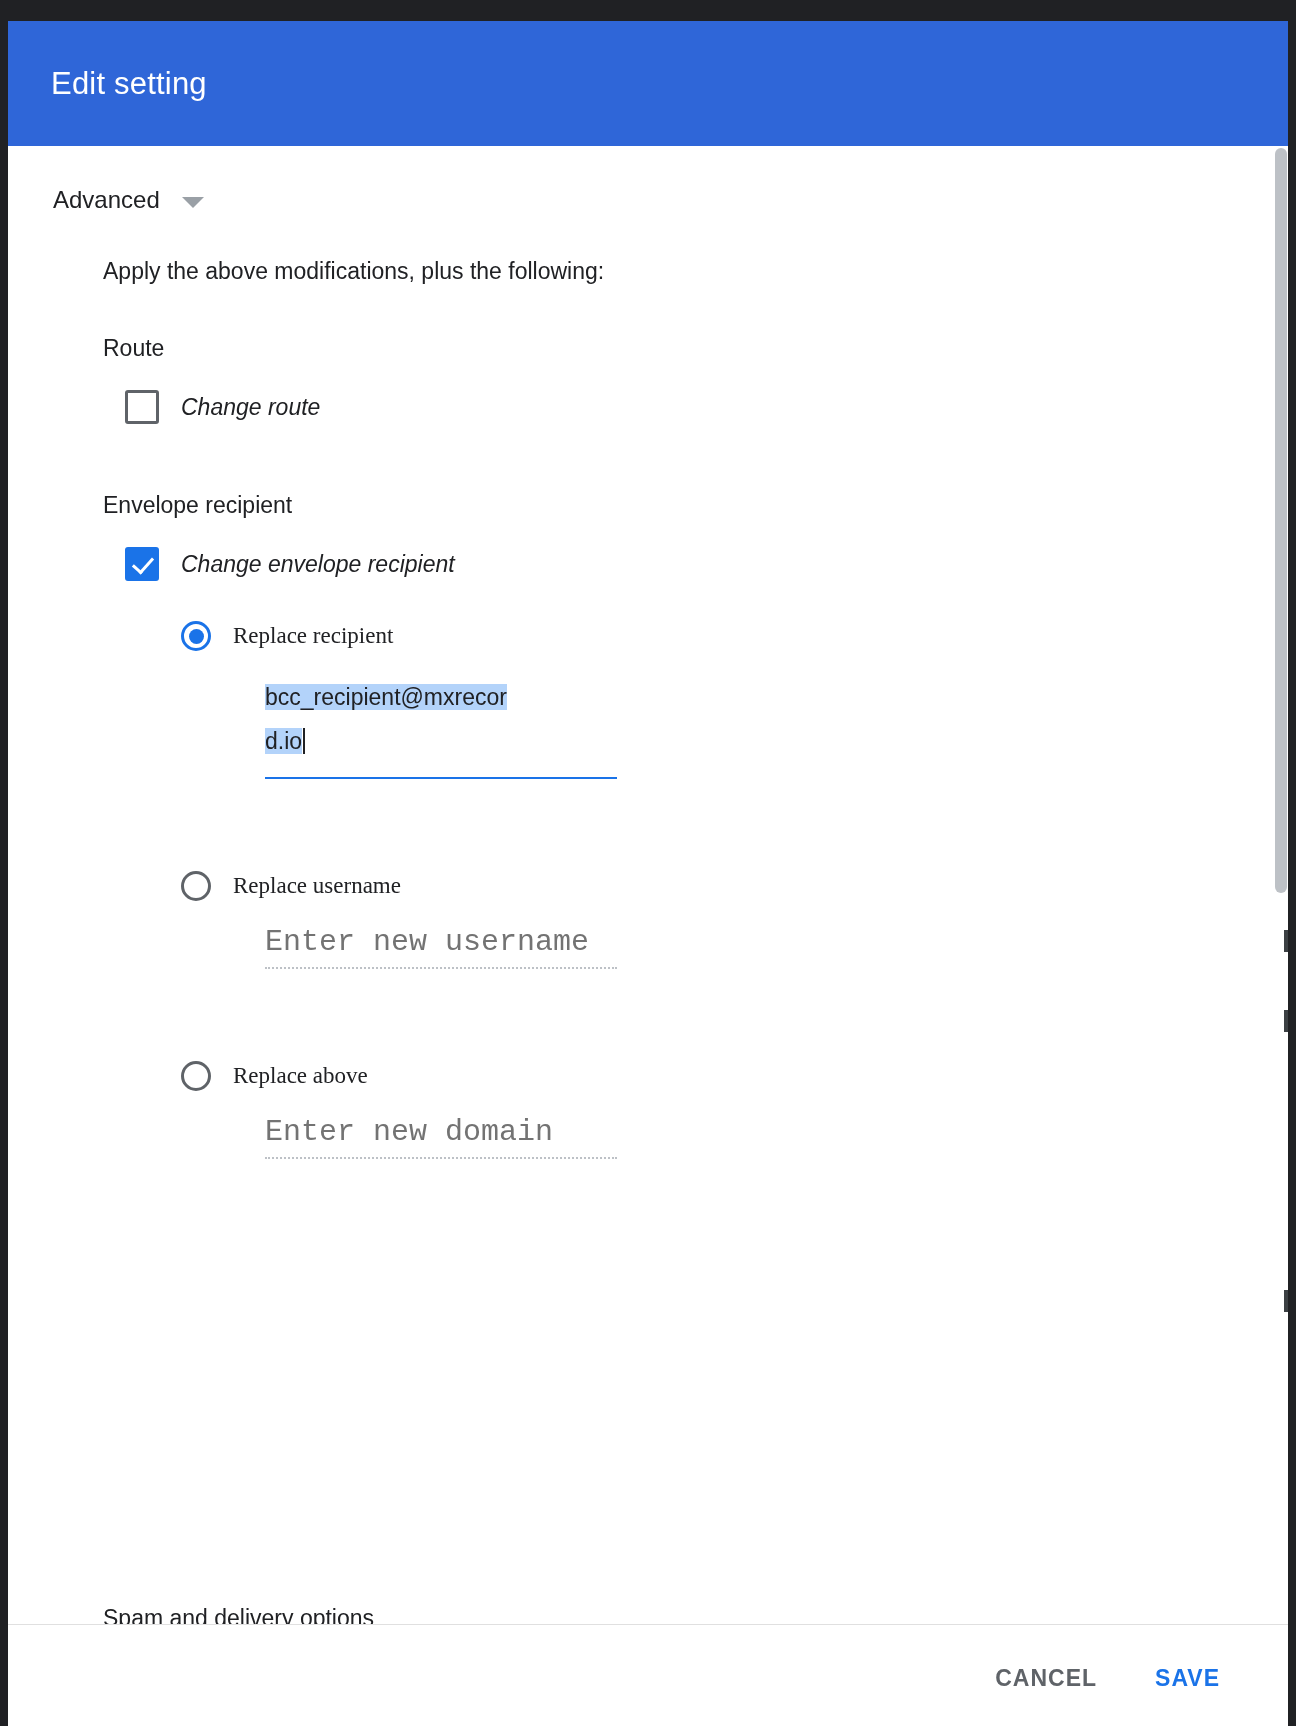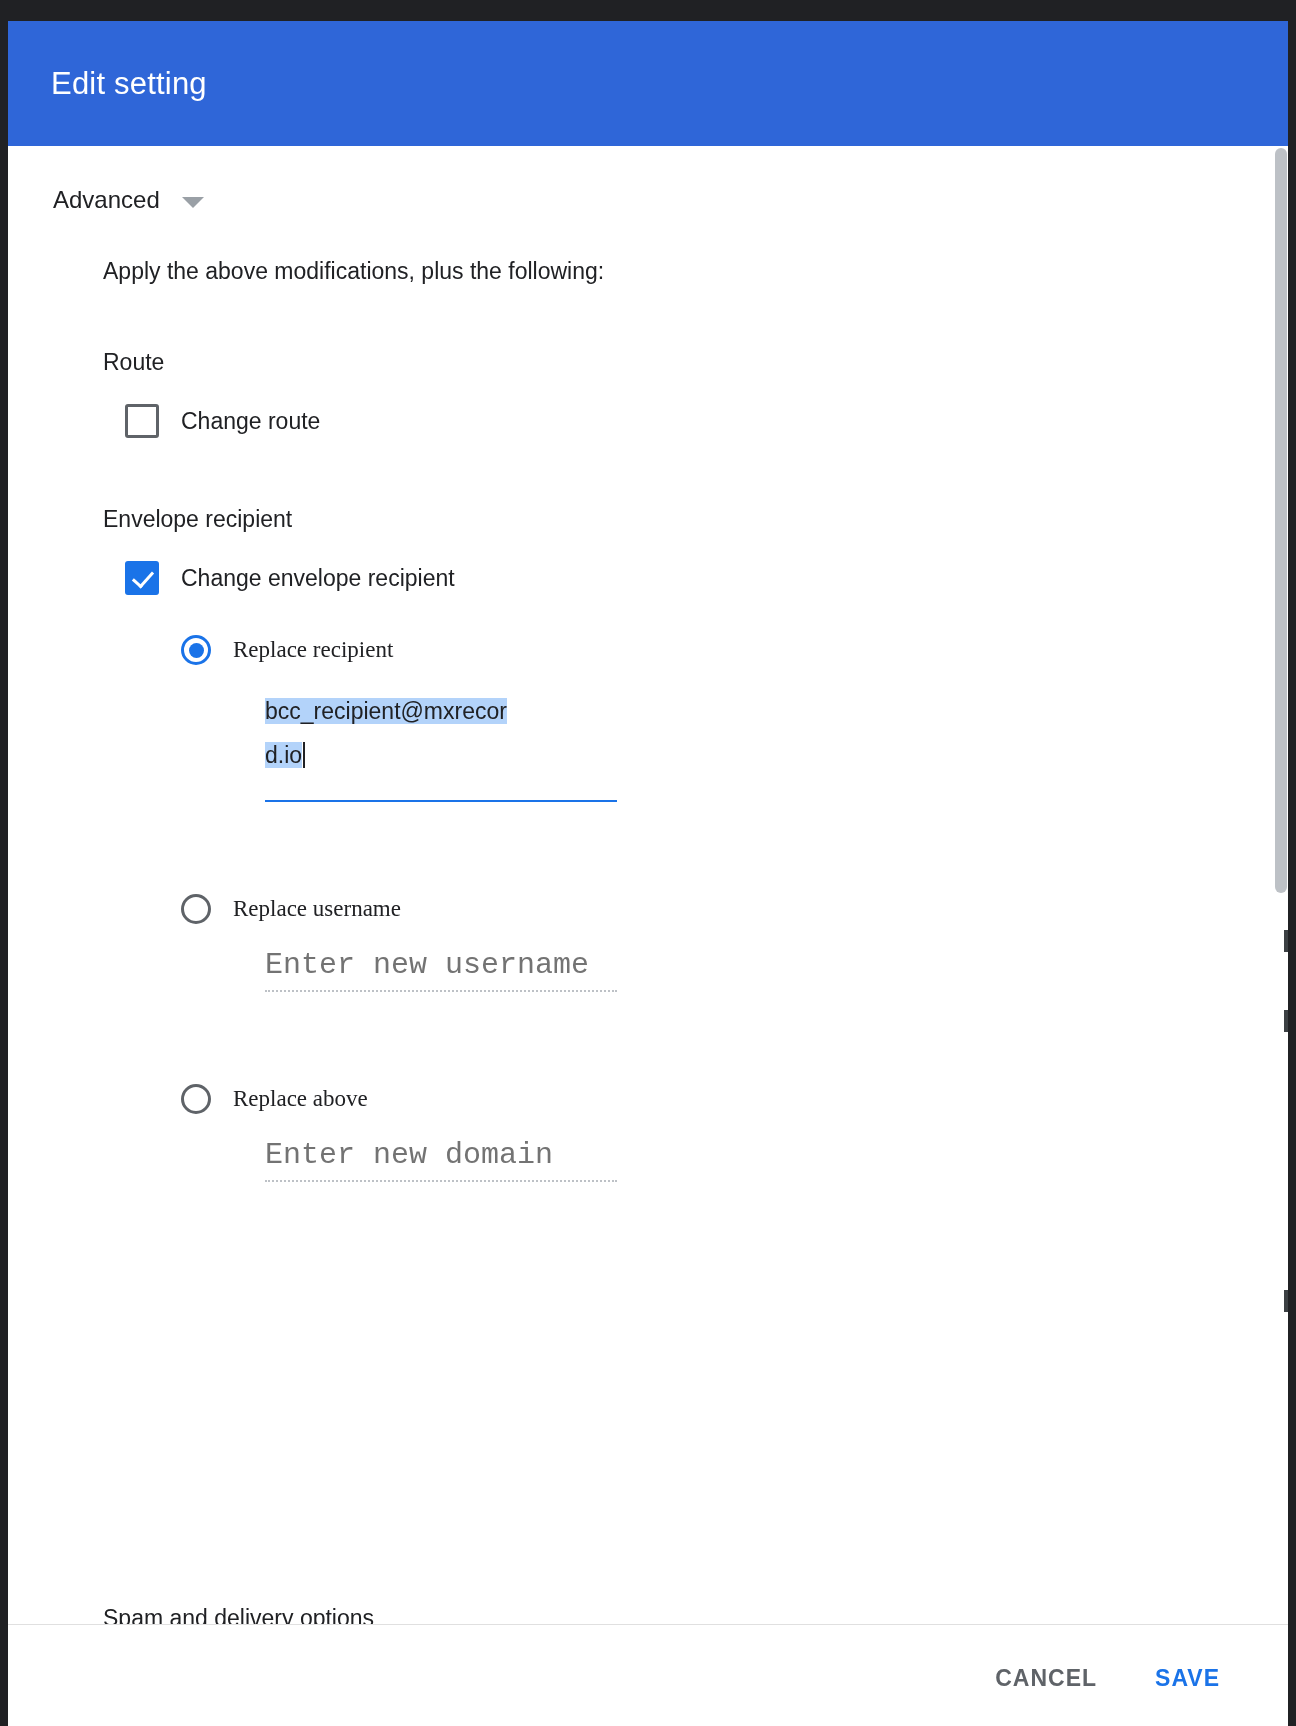--- a/index.html
+++ b/index.html
@@ -71,21 +71,21 @@
     height: 0;
     border-left: 11px solid transparent;
     border-right: 11px solid transparent;
     border-top: 11px solid #9aa0a6;
     margin-top: 4px;
   }
   .indent-1 { padding-left: 50px; }
   .intro-text {
     font-size: 23px;
     color: #202124;
-    margin-bottom: 64px;
+    margin-bottom: 50px;
   }
   .section-label {
     font-size: 23px;
     color: #202124;
     margin-bottom: 28px;
   }
   .checkbox-row {
     display: flex;
     align-items: center;
     gap: 22px;
@@ -114,20 +114,21 @@
     top: 3px;
     width: 9px;
     height: 17px;
     border: solid #ffffff;
     border-width: 0 3.5px 3.5px 0;
     transform: rotate(42deg);
   }
   .checkbox-label {
     font-size: 23px;
     color: #202124;
+    font-style: italic;
   }
   .radio-row {
     display: flex;
     align-items: center;
     gap: 22px;
     padding-left: 78px;
     margin-top: 40px;
     font-family: Liberation Serif, serif;
   }
   .radio {
@@ -160,21 +161,21 @@
     color: #202124;
   }
   .field-wrap {
     padding-left: 162px;
     margin-top: 24px;
   }
   .field-filled {
     width: 352px;
     border-bottom: 2.5px solid #1a73e8;
     position: relative;
-    padding-bottom: 23px;
+    padding-bottom: 14px;
   }
   .field-filled .value {
     font-size: 23px;
     line-height: 44px;
     color: #202124;
     word-break: break-all;
   }
   .field-filled .value .hl {
     background: #b3d3fa;
   }

